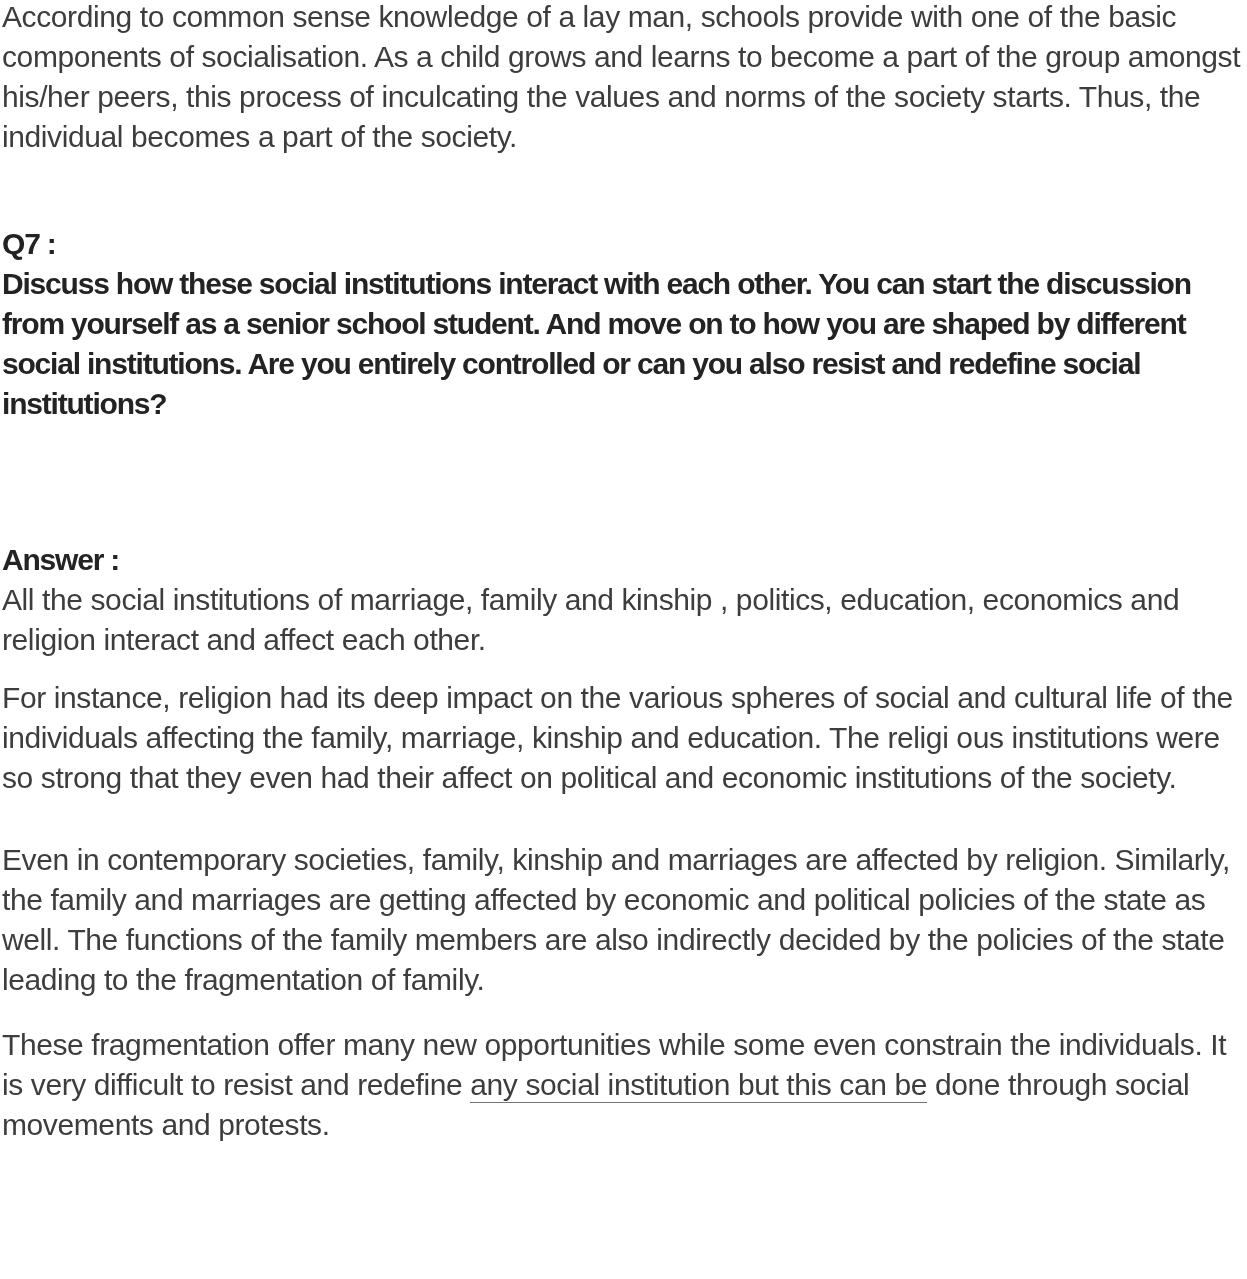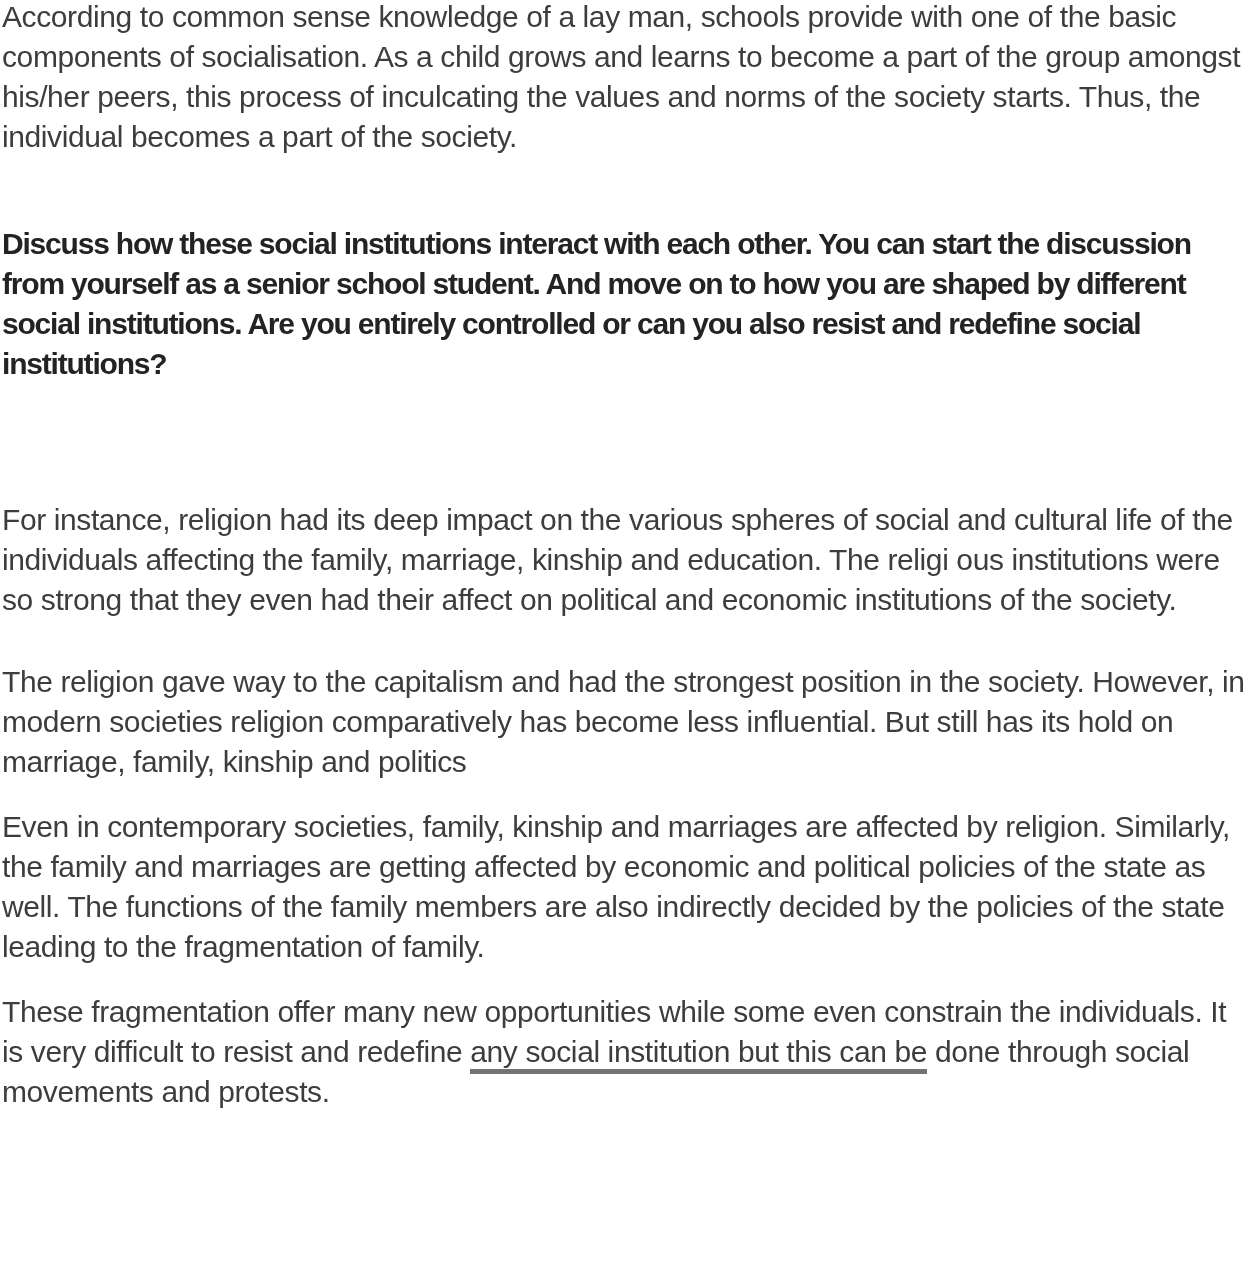--- a/index.html
+++ b/index.html
@@ -34,37 +34,39 @@
     letter-spacing: -1.2px;
   }
   .intro          { margin-bottom: 67px; }
   .q-label        { margin-bottom: 0; }
   .q-text         { margin-bottom: 116px; }
   .a-label        { margin-bottom: 0; }
   .mb18           { margin-bottom: 18px; }
   .mb30           { margin-bottom: 42px; }
   .mb25           { margin-bottom: 25px; }
   .faint-underline {
-    border-bottom: 5px solid #737373;
+    border-bottom: 1px solid #737373;
     padding-bottom: 1px;
   }
 </style>
 </head>
 <body>
 
 <div class="doc">
 
   <p class="para intro">According to common sense knowledge of a lay man, schools provide with one of the basic components of socialisation. As a child grows and learns to become a part of the group amongst his/her peers, this process of inculcating the values and norms of the society starts. Thus, the individual becomes a part of the society.</p>
 
+  <p class="para bold q-label">Q7 :</p>
 
   <p class="para bold q-text">Discuss how these social institutions interact with each other. You can start the discussion from yourself as a senior school student. And move on to how you are shaped by different social institutions. Are you entirely controlled or can you also resist and redefine social institutions?</p>
 
+  <p class="para bold a-label">Answer :</p>
 
+  <p class="para mb18">All the social institutions of marriage, family and kinship , politics, education, economics and religion interact and affect each other.</p>
 
   <p class="para mb30">For instance, religion had its deep impact on the various spheres of social and cultural life of the individuals affecting the family, marriage, kinship and education. The religi ous institutions were so strong that they even had their affect on political and economic institutions of the society.</p>
 
-  <p class="para mb25">The religion gave way to the capitalism and had the strongest position in the society. However, in modern societies religion comparatively has become less influential. But still has its hold on marriage, family, kinship and politics</p>
 
   <p class="para mb25">Even in contemporary societies, family, kinship and marriages are affected by religion. Similarly, the family and marriages are getting affected by economic and political policies of the state as well. The functions of the family members are also indirectly decided by the policies of the state leading to the fragmentation of family.</p>
 
   <p class="para"><span>These fragmentation offer many new opportunities while some even constrain the individuals. It is very difficult to resist and redefine </span><span class="faint-underline">any social institution but this can be</span><span> done through social movements and protests.</span></p>
 
 </div>
 
 </body></html>

